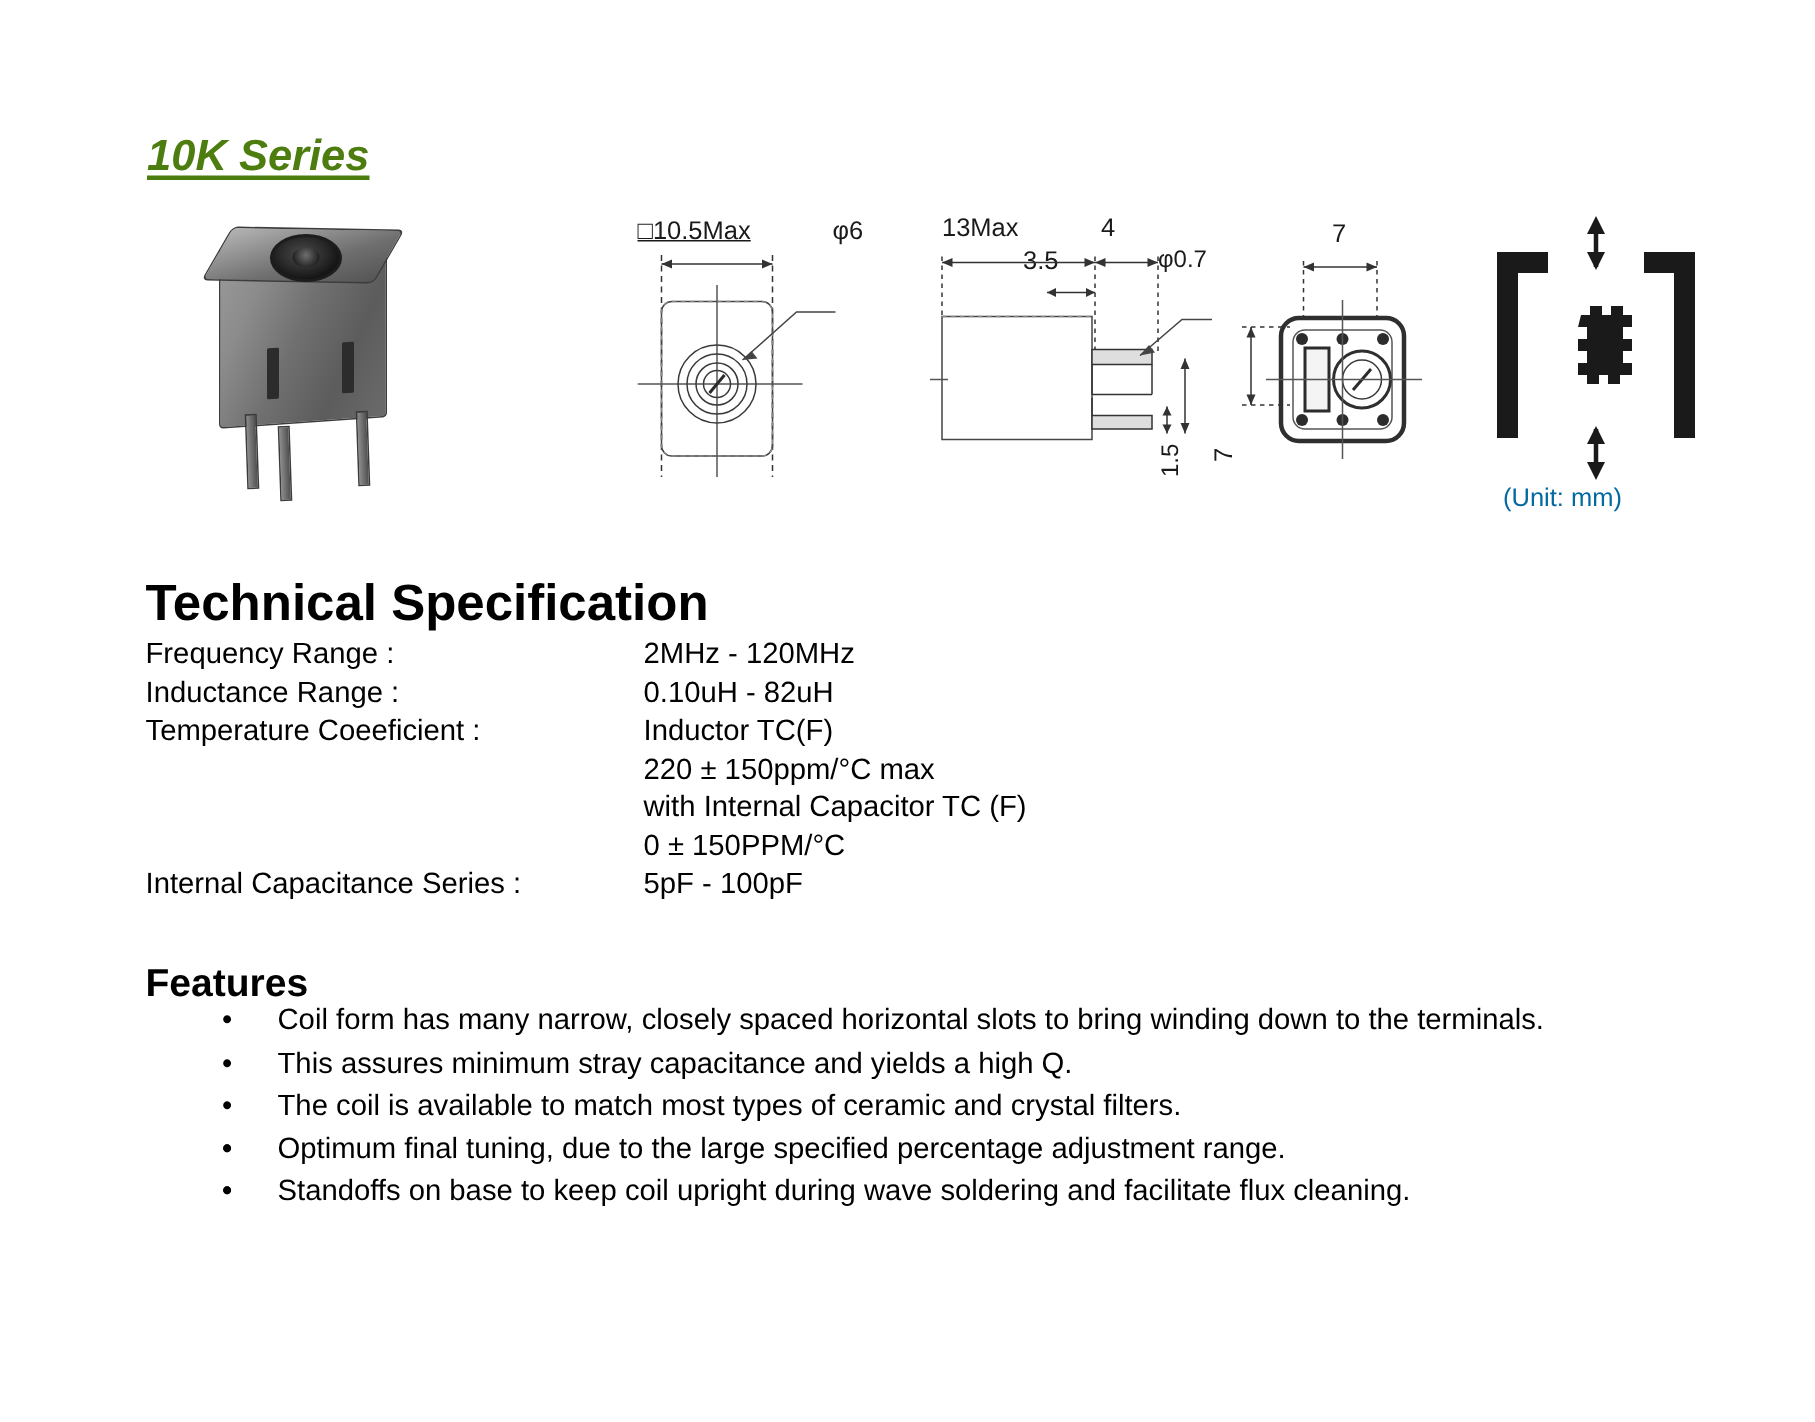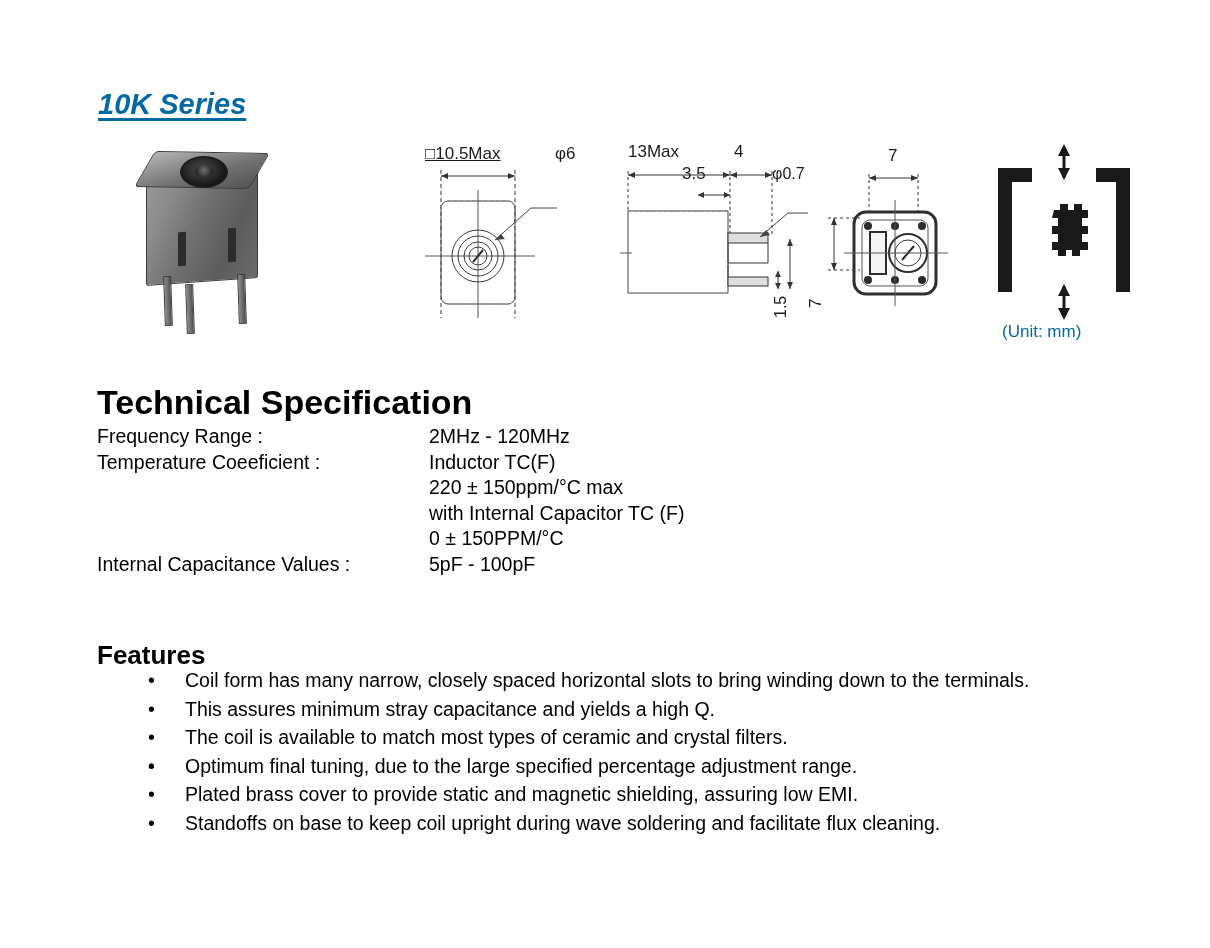--- a/index.html
+++ b/index.html
@@ -17,21 +17,21 @@
   }
 
   
   #series-title {
     position: absolute;
     left: 98px;
     top: 88px;
     font-size: 29px;
     font-weight: bold;
     font-style: italic;
-    color: #0369a1;
+    color: #4d7c0f;
     text-decoration: underline;
     text-decoration-thickness: 3px;
     text-underline-offset: 4px;
     letter-spacing: 0px;
     white-space: nowrap;
   }
 
   
   #drawings {
     position: absolute;
@@ -345,37 +345,41 @@
 
 <div id="tech-heading">Technical Specification</div>
 
 <table id="spec-table">
   <tbody>
     <tr>
       <td class="lbl">Frequency Range :</td>
       <td class="val">2MHz - 120MHz</td>
     </tr>
     <tr>
+      <td class="lbl">Inductance Range :</td>
+      <td class="val">0.10uH - 82uH</td>
+    </tr>
+    <tr>
       <td class="lbl">Temperature Coeeficient :</td>
       <td class="val">Inductor TC(F)</td>
     </tr>
     <tr>
       <td class="lbl"></td>
       <td class="val">220 ± 150ppm/°C max</td>
     </tr>
     <tr>
       <td class="lbl"></td>
       <td class="val">with Internal Capacitor TC (F)</td>
     </tr>
     <tr>
       <td class="lbl"></td>
       <td class="val">0 ± 150PPM/°C</td>
     </tr>
     <tr>
-      <td class="lbl">Internal Capacitance Values :</td>
+      <td class="lbl">Internal Capacitance Series :</td>
       <td class="val">5pF - 100pF</td>
     </tr>
   </tbody>
 </table>
 
 <div id="features-heading">Features</div>
 
 <ul id="features-list">
   <li>
     <span class="bullet">•</span>
@@ -391,19 +395,18 @@
   </li>
   <li>
     <span class="bullet">•</span>
   </li>
   <li>
     <span class="bullet">•</span>
     <span>Optimum final tuning, due to the large specified percentage adjustment range.</span>
   </li>
   <li>
     <span class="bullet">•</span>
-    <span>Plated brass cover to provide static and magnetic shielding, assuring low EMI.</span>
   </li>
   <li>
     <span class="bullet">•</span>
     <span>Standoffs on base to keep coil upright during wave soldering and facilitate flux cleaning.</span>
   </li>
 </ul>
 
 </body></html>

